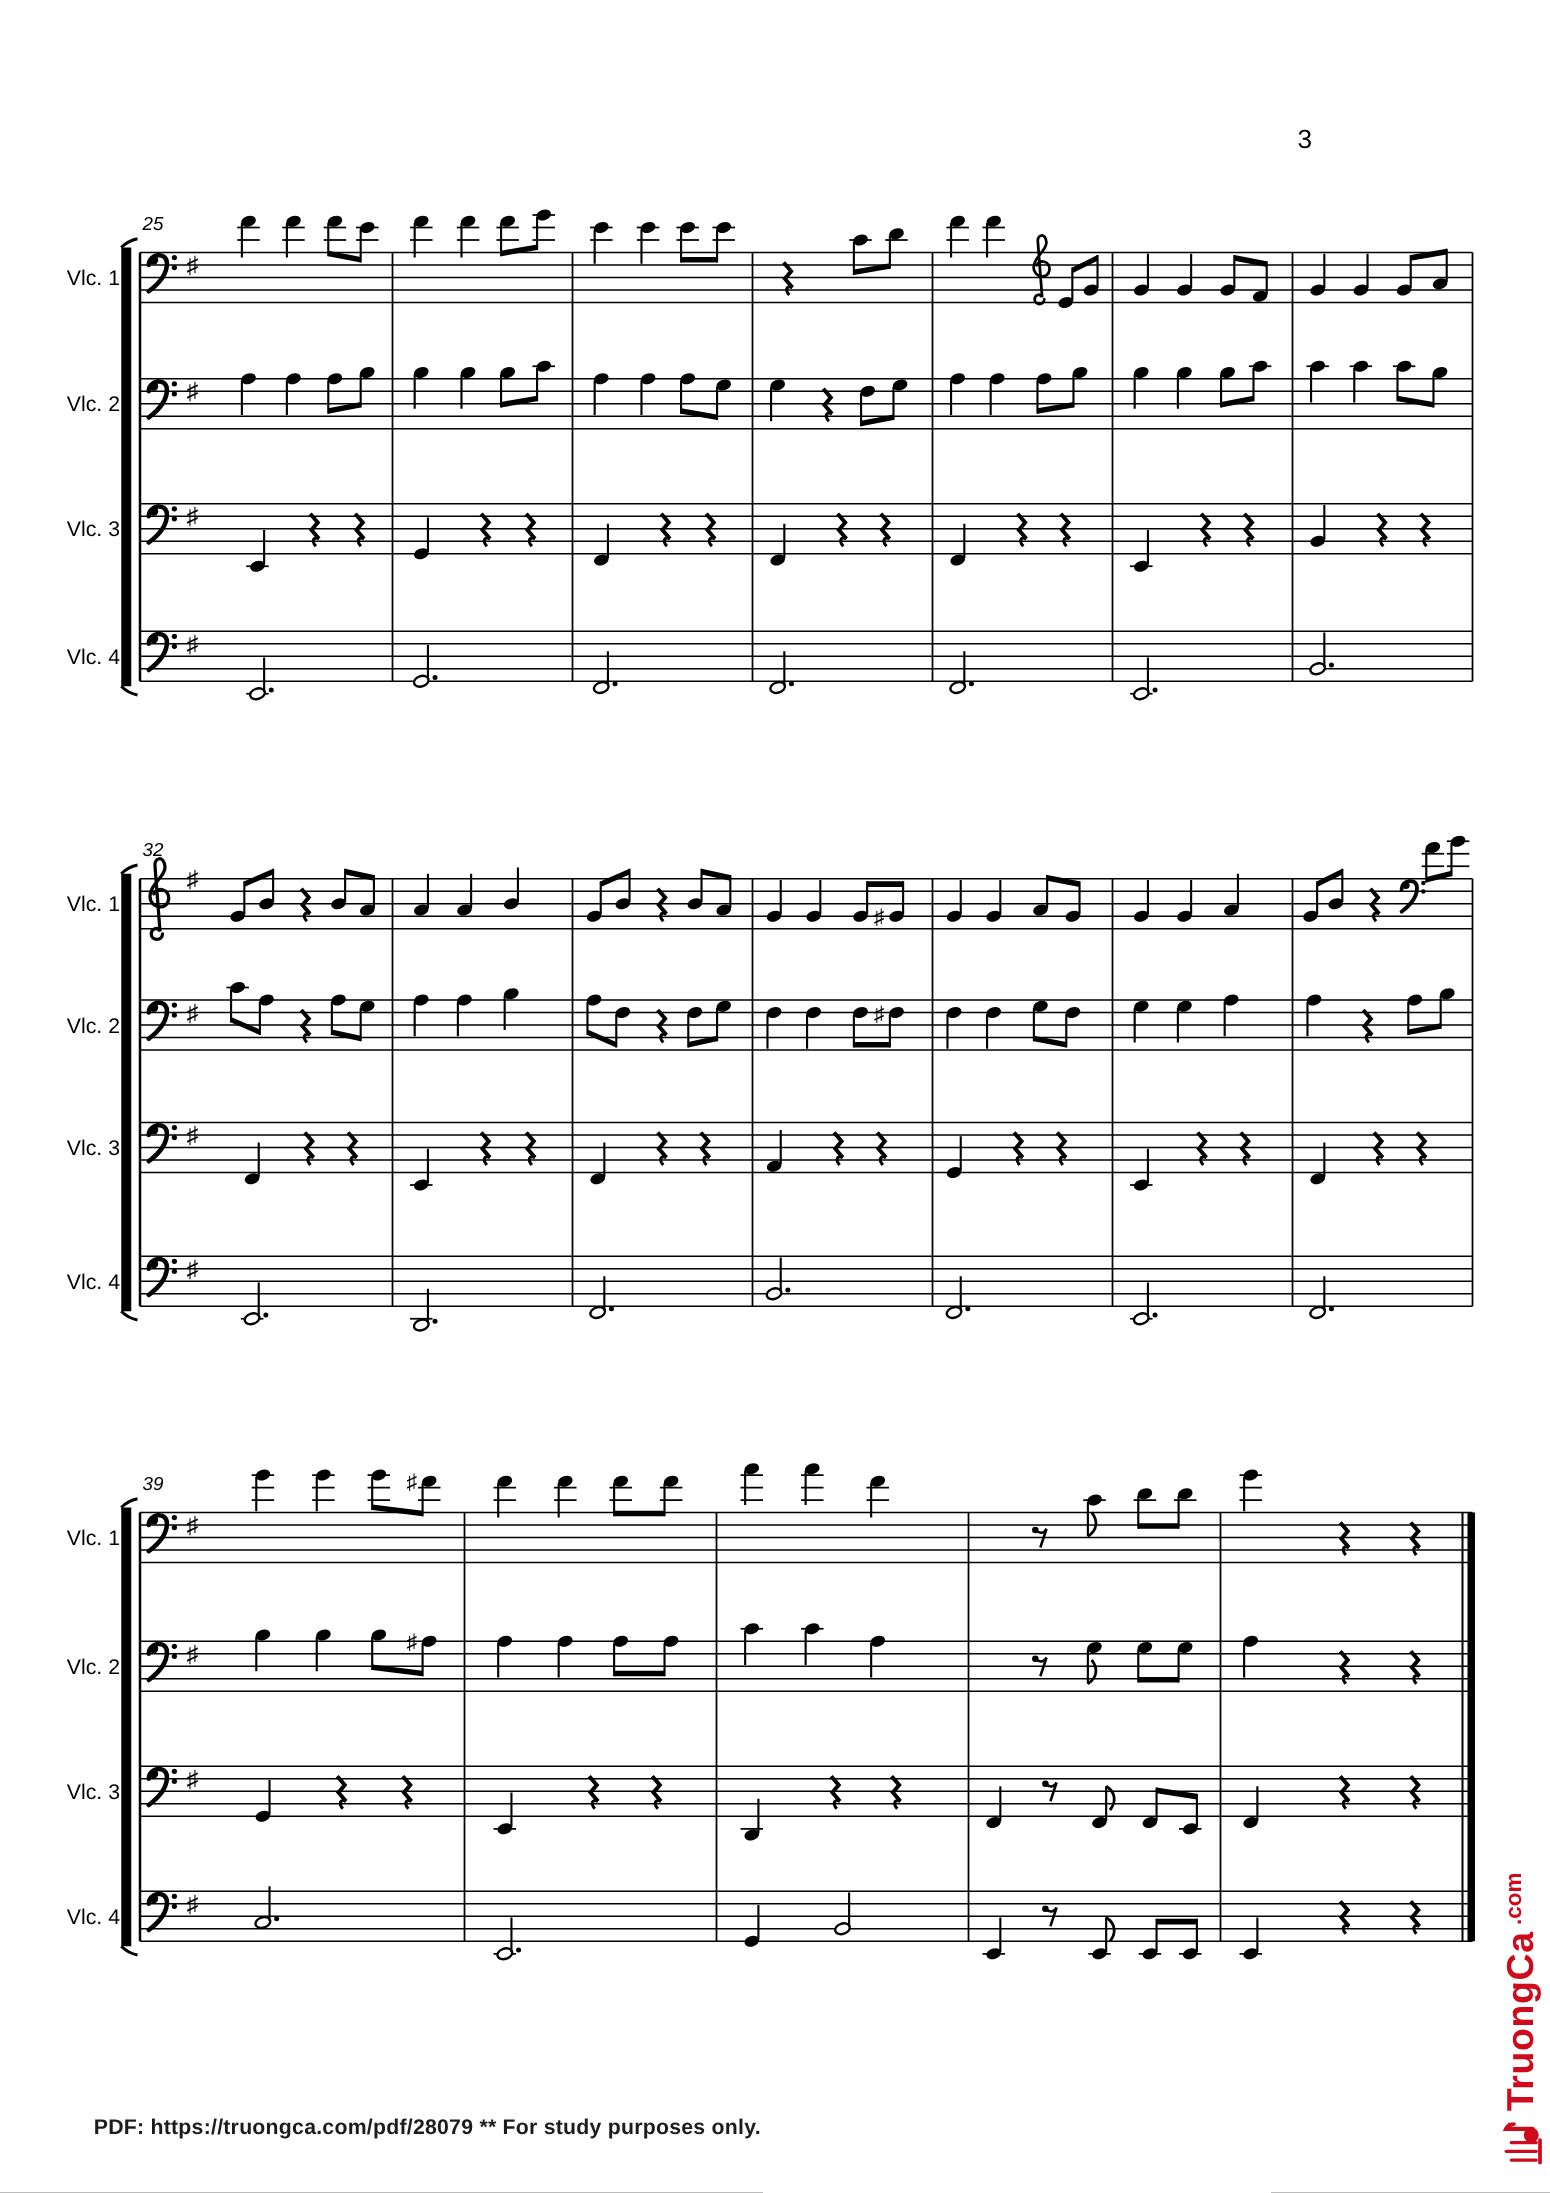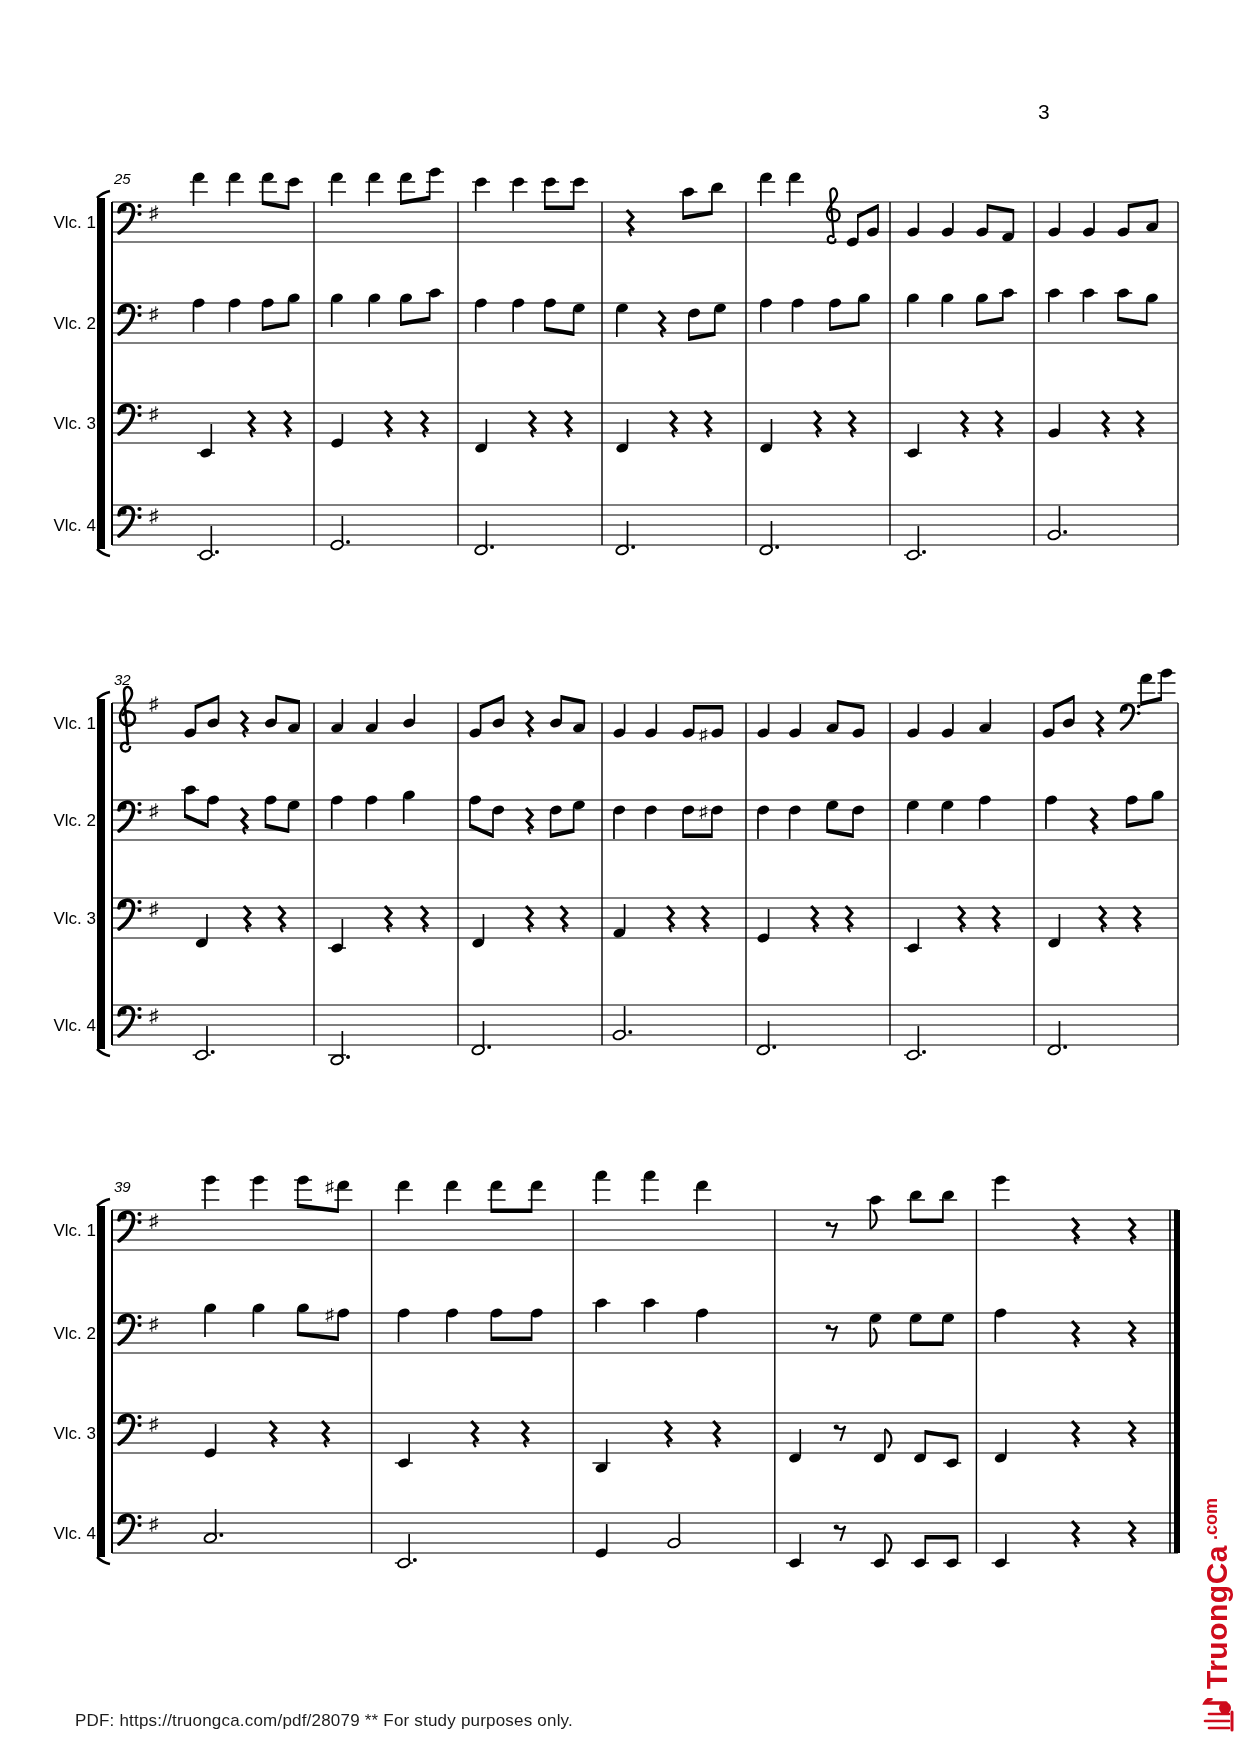--- a/index.html
+++ b/index.html
@@ -11,23 +11,22 @@
     overflow:hidden;
     margin:0 auto;
   }
   .page-number{
     position:absolute;left:1038px;top:100px;
     font-size:21px;color:#000;
   }
   .system{position:absolute;left:0;width:1240px;}
   .footer-note{
     position:absolute;left:75px;top:1692px;
-    font-size:17px;font-weight:normal;color:#1c1c1c;
+    font-size:17px;font-weight:bold;color:#1c1c1c;
     letter-spacing:0.2px;
-    margin-top:19px;
   }
   .watermark{
     position:absolute;left:1197px;top:1732px;
     width:300px;height:40px;
     transform:rotate(-90deg);
     transform-origin:0 0;
     display:flex;align-items:center;gap:9px;
     color:#ce0b1c;
     white-space:nowrap;
   }

